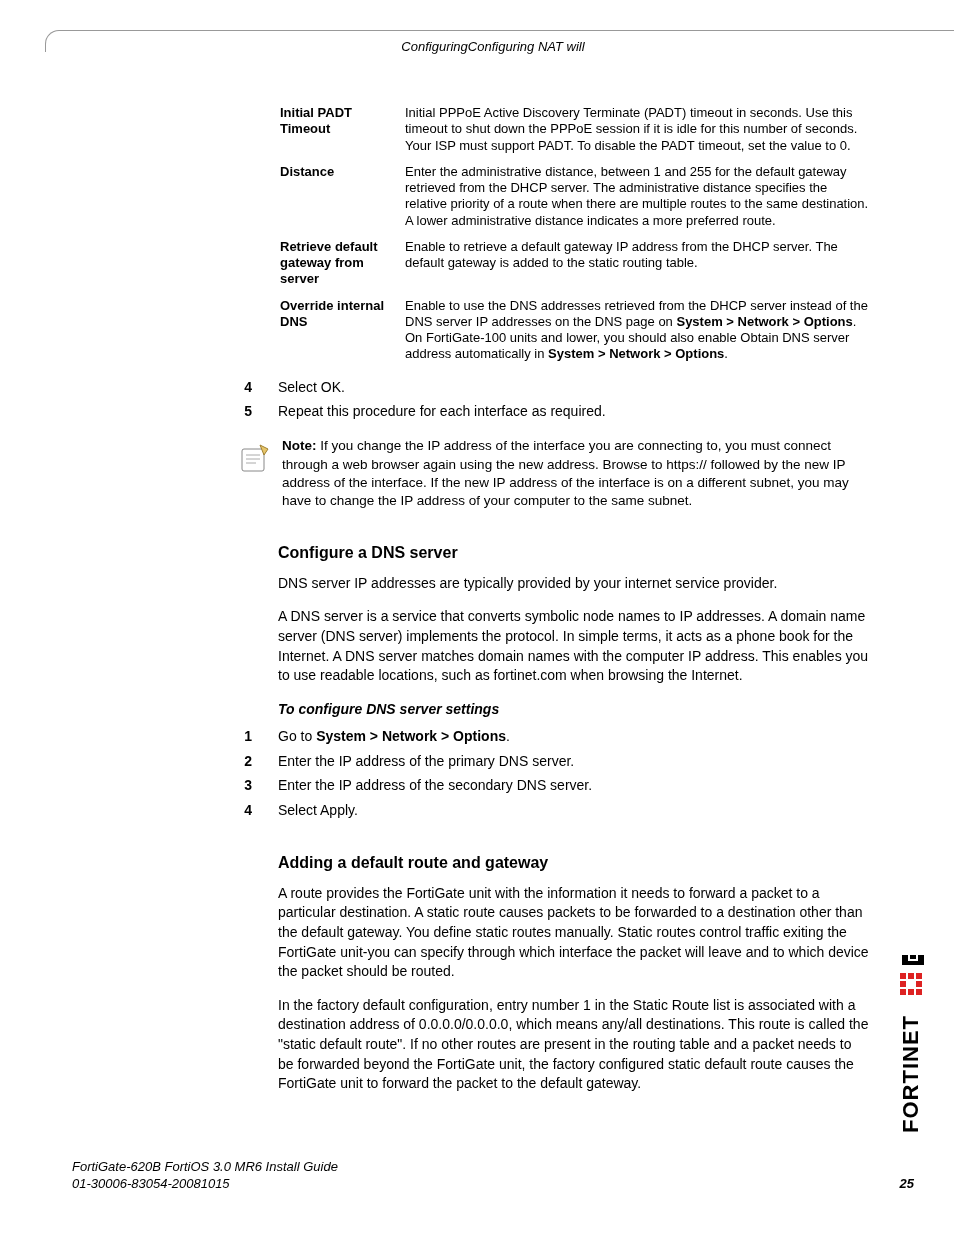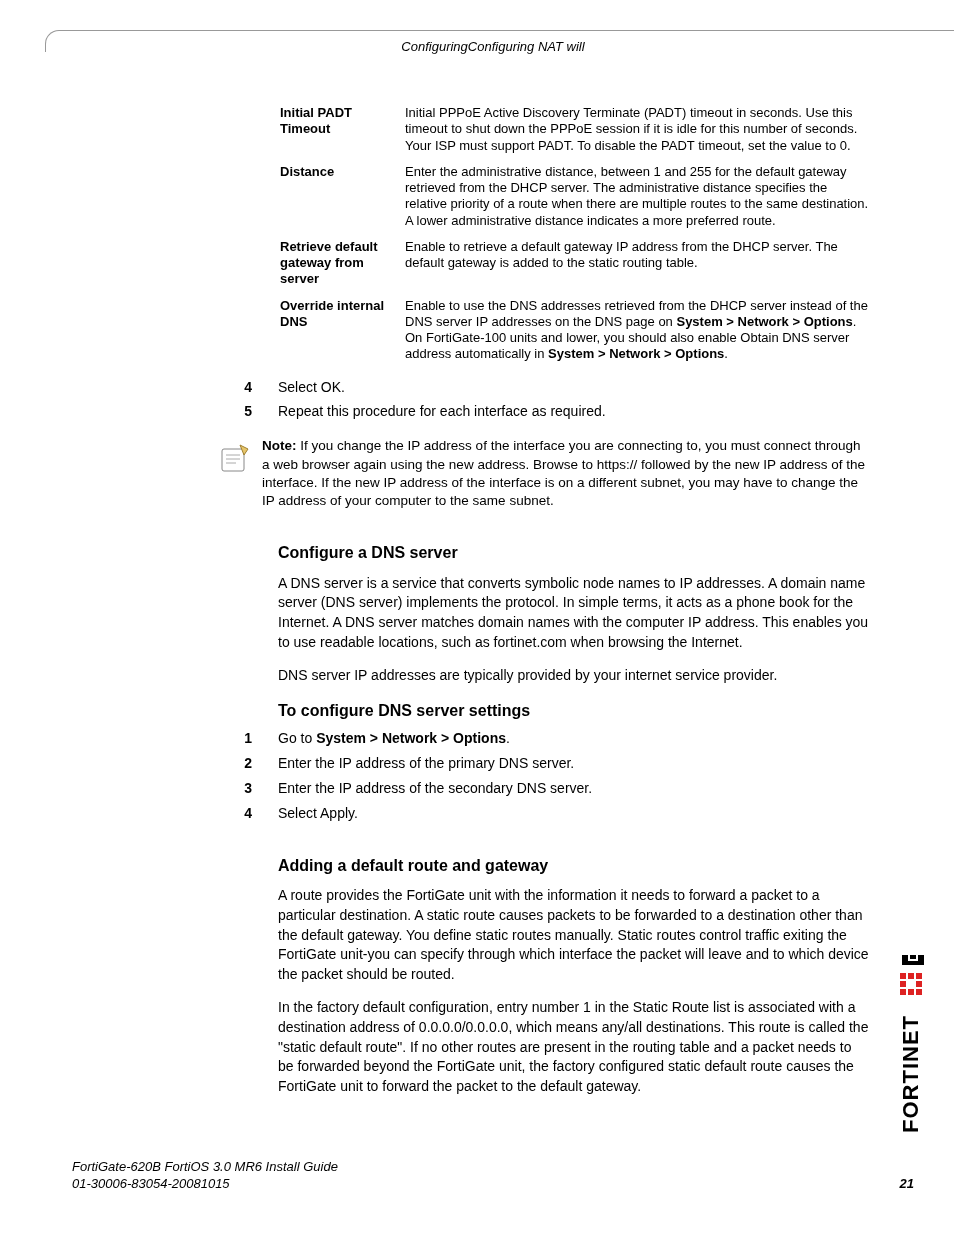--- a/index.html
+++ b/index.html
@@ -49,21 +49,21 @@
   .step-row { display: flex; margin: 6px 0; }
   .step-num { width: 48px; text-align: right; padding-right: 26px; font-weight: bold; font-size: 14px; }
   .step-text { flex: 1; font-size: 14px; }
 
   .note-block { display: flex; margin: 16px 0 18px 0; }
   .note-icon { width: 48px; flex-shrink: 0; margin-left: -48px; padding-top:2px; }
   .note-text { flex: 1; font-size: 13.5px; line-height: 1.35; }
 
   h3.section { font-size: 16px; font-weight: bold; margin: 32px 0 10px 48px; }
   .body-para { margin: 0 0 14px 48px; font-size: 14px; line-height: 1.4; }
-  .proc-title { font-weight: bold; margin: 8px 0 8px 48px; font-size: 16px; }
+  .proc-title { font-weight: bold; margin: 8px 0 8px 48px; font-size: 14px; font-style: italic; }
 
   .fortinet-logo {
     position: absolute;
     right: 30px;
     bottom: 80px;
     width: 24px;
   }
   .fortinet-logo svg { display:block; }
 
   .footer {
@@ -115,38 +115,38 @@
 
   <div class="step-row">
     <div class="step-num">4</div>
     <div class="step-text">Select OK.</div>
   </div>
   <div class="step-row">
     <div class="step-num">5</div>
     <div class="step-text">Repeat this procedure for each interface as required.</div>
   </div>
 
-  <div class="note-block" style="margin-left:32px;">
+  <div class="note-block" style="margin-left:52px;">
     <div class="note-icon">
       <svg width="40" height="40" viewBox="0 0 40 40">
         <rect x="8" y="10" width="22" height="22" rx="2" fill="#fff" stroke="#888" stroke-width="1"></rect>
         <line x1="12" y1="16" x2="26" y2="16" stroke="#aaa"></line>
         <line x1="12" y1="20" x2="26" y2="20" stroke="#aaa"></line>
         <line x1="12" y1="24" x2="22" y2="24" stroke="#aaa"></line>
         <path d="M26 6 L34 10 L30 16 Z" fill="#e6c56a" stroke="#a08030"></path>
       </svg>
     </div>
     <div class="note-text">
       <b>Note:</b><span> If you change the IP address of the interface you are connecting to, you must connect through a web browser again using the new address. Browse to https:// followed by the new IP address of the interface. If the new IP address of the interface is on a different subnet, you may have to change the IP address of your computer to the same subnet.</span>
     </div>
   </div>
 
   <h3 class="section">Configure a DNS server</h3>
+  <p class="body-para">DNS server IP addresses are typically provided by your internet service provider.</p>
   <p class="body-para">A DNS server is a service that converts symbolic node names to IP addresses. A domain name server (DNS server) implements the protocol. In simple terms, it acts as a phone book for the Internet. A DNS server matches domain names with the computer IP address. This enables you to use readable locations, such as fortinet.com when browsing the Internet.</p>
-  <p class="body-para">DNS server IP addresses are typically provided by your internet service provider.</p>
   <p class="proc-title">To configure DNS server settings</p>
 
   <div class="step-row">
     <div class="step-num">1</div>
     <div class="step-text">
       <span>Go to </span><b>System &gt; Network &gt; Options</b><span>.</span>
     </div>
   </div>
   <div class="step-row">
     <div class="step-num">2</div>
@@ -187,14 +187,14 @@
     </g>
     <text x="12" y="60" transform="rotate(-90 12 60)" font-family="Arial" font-size="22" font-weight="bold" letter-spacing="1" text-anchor="end" dominant-baseline="middle">FORTINET</text>
   </svg>
 </div>
 
 <div class="footer">
   <div>
     <div>FortiGate-620B FortiOS 3.0 MR6 Install Guide</div>
     <div>01-30006-83054-20081015</div>
   </div>
-  <div class="pg" style="align-self:flex-end;">21</div>
+  <div class="pg" style="align-self:flex-end;">25</div>
 </div>
 
 </body></html>

